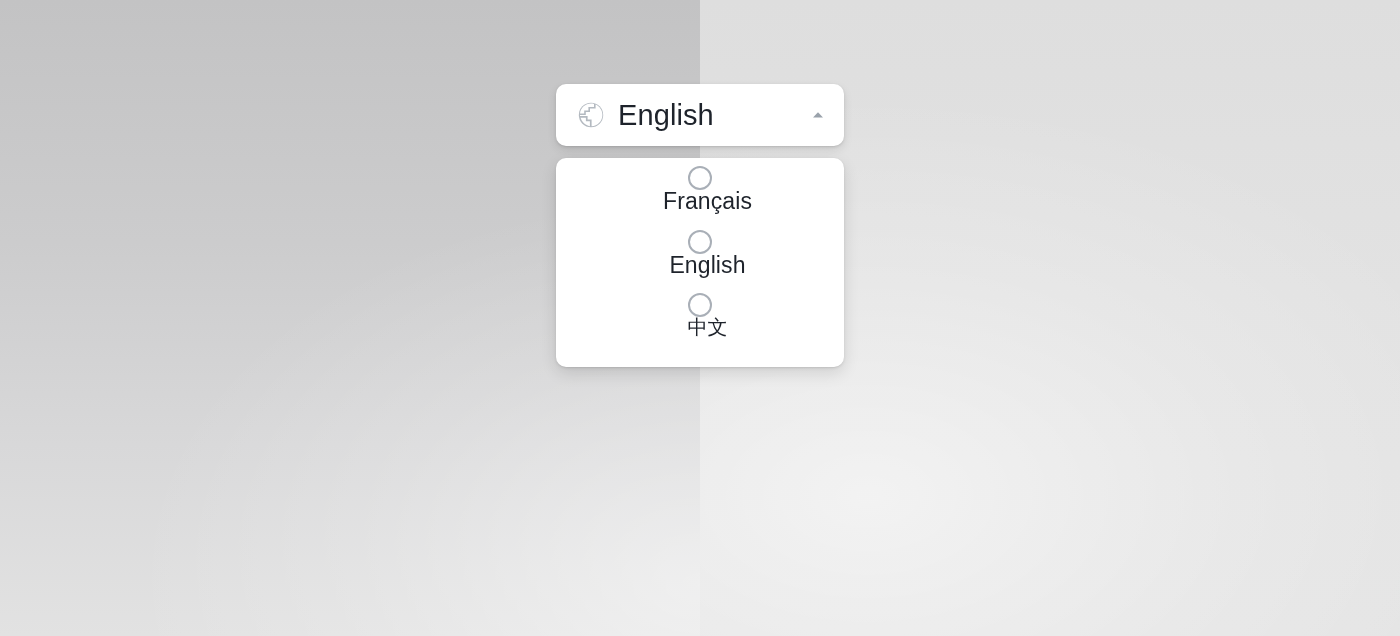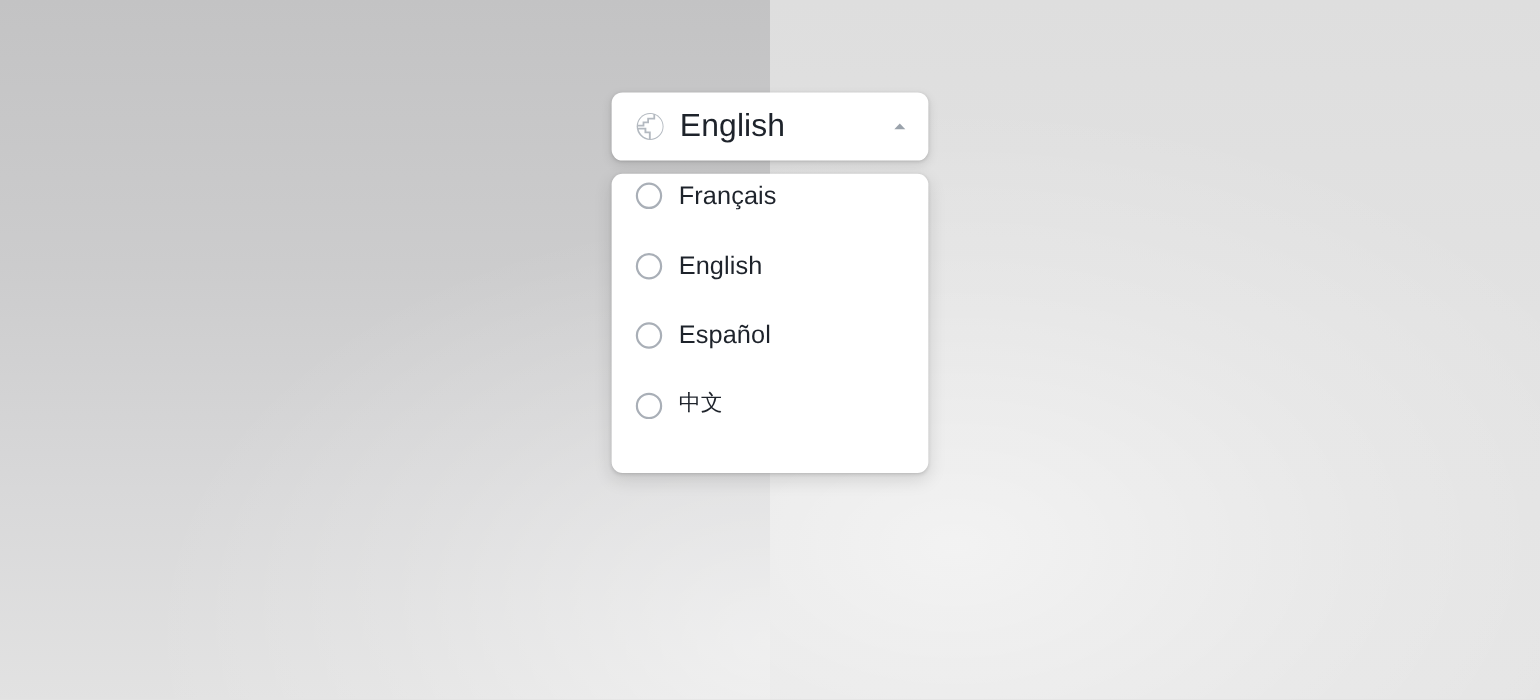--- a/index.html
+++ b/index.html
@@ -102,23 +102,25 @@
     box-shadow: 0 1px 3px rgba(0,0,0,0.10),
                 0 6px 16px rgba(0,0,0,0.12),
                 0 1px 0 rgba(0,0,0,0.02);
     padding: 8px 0 10px 0;
     overflow: hidden;
   }
 
   .option-row {
     height: 63.5px;
     display: flex;
+    align-items: center;
     padding: 0 22px 0 22px;
     cursor: pointer;
     user-select: none;
+    flex-direction: column;
   }
 
   .radio-mark {
     flex: 0 0 auto;
     width: 24px;
     height: 24px;
     border-radius: 50%;
     border: 2px solid #a9afb7;
     background: transparent;
     box-sizing: border-box;
@@ -170,24 +172,20 @@
         <span class="option-label">Français</span>
       </div>
 
 
       <div class="option-row">
         <span class="radio-mark"></span>
         <span class="option-label">English</span>
       </div>
 
 
-      <div class="option-row">
-        <span class="radio-mark"></span>
-        <span class="option-label">Español</span>
-      </div>
 
       <div class="option-row">
         <span class="radio-mark"></span>
         <span class="option-label cjk">中文</span>
       </div>
 
     </div>
   </div>
 </div>
 

